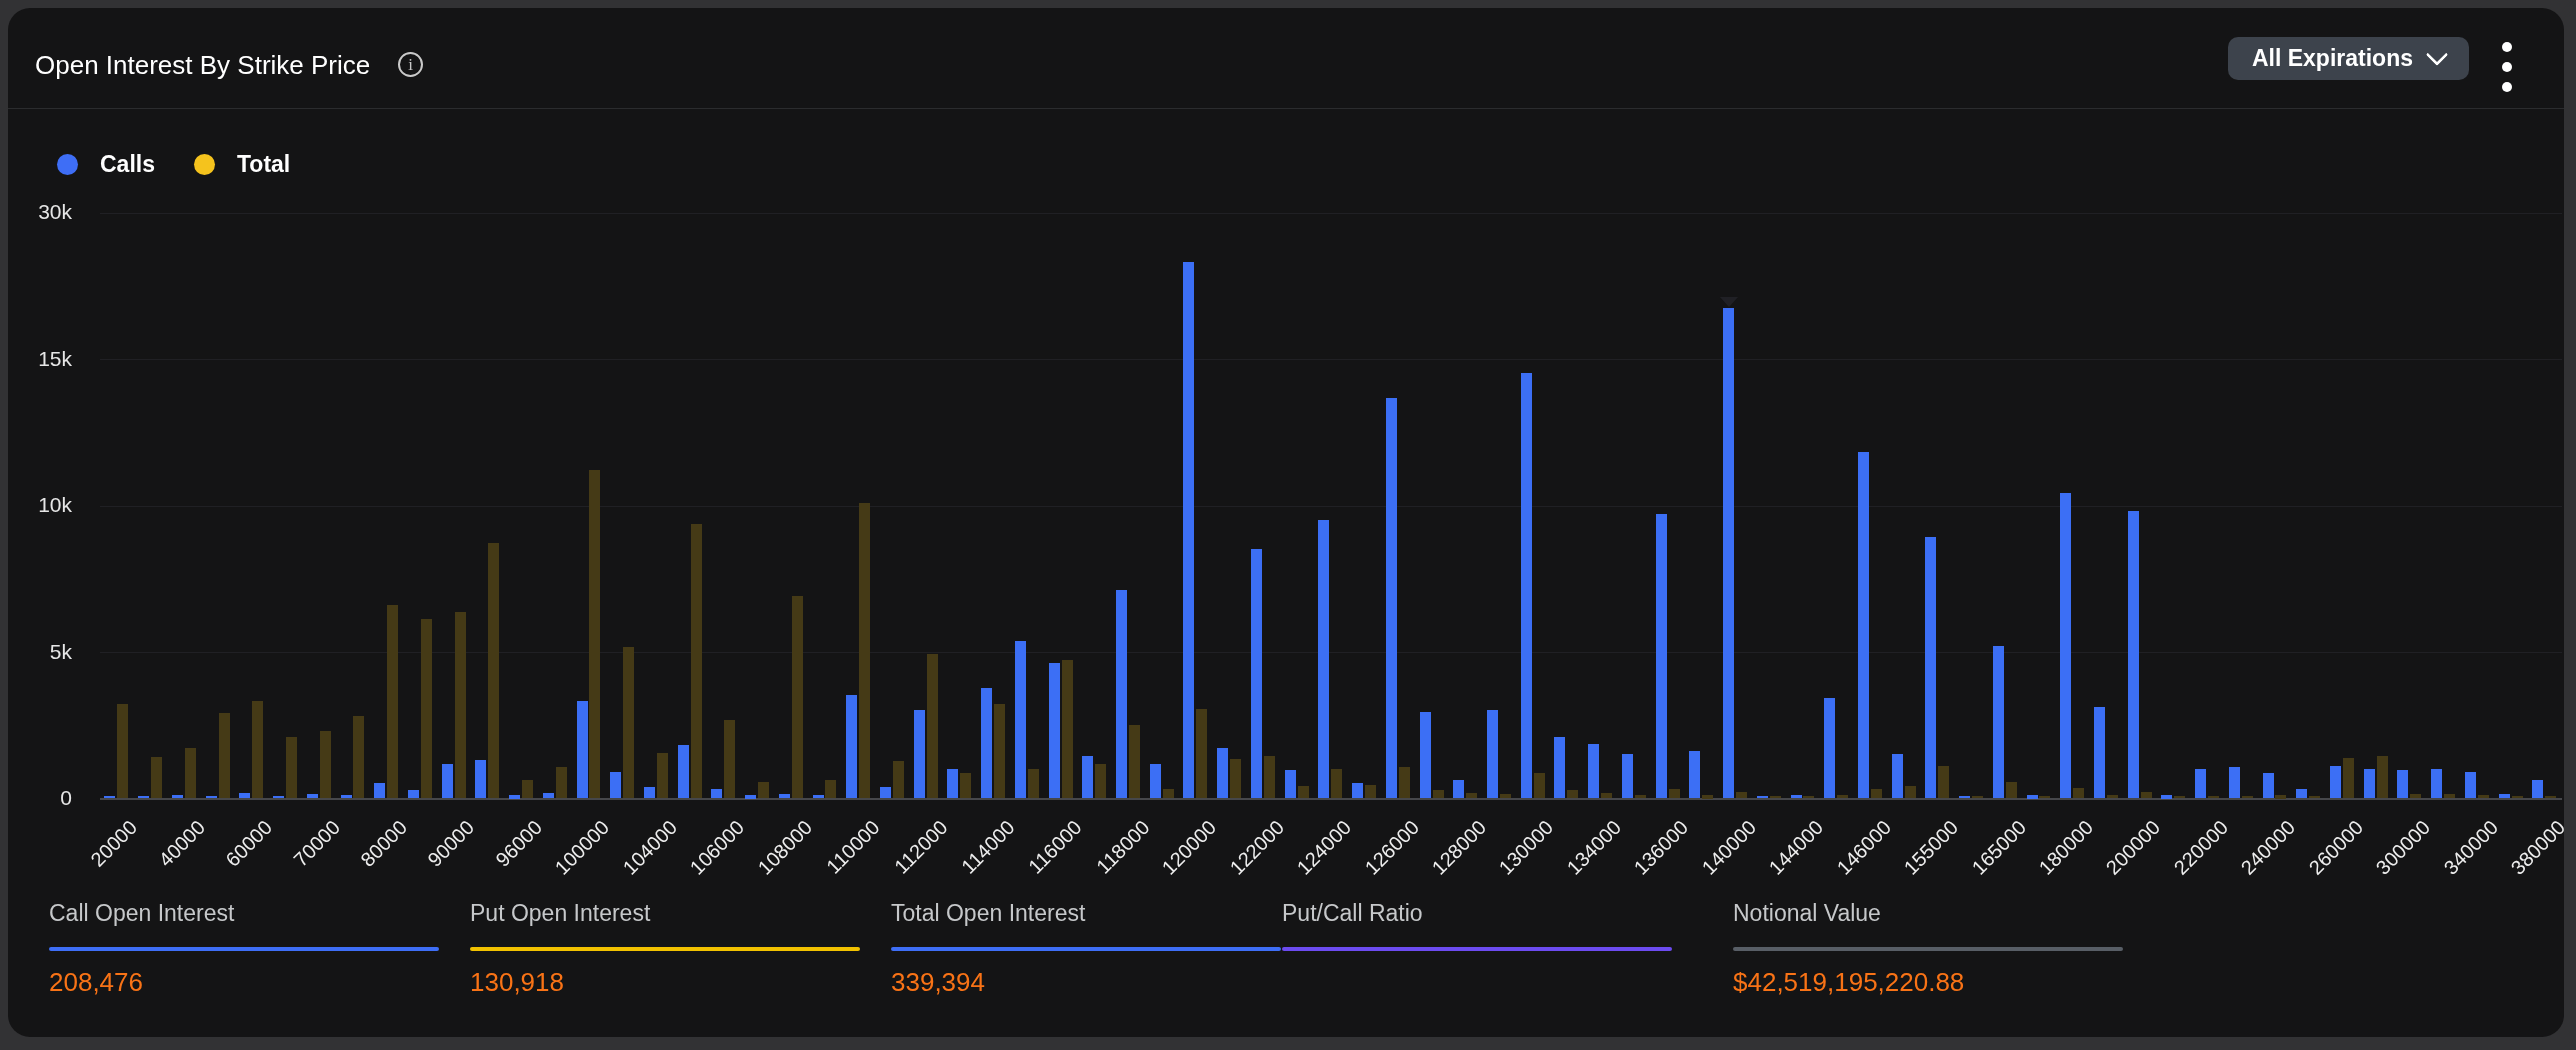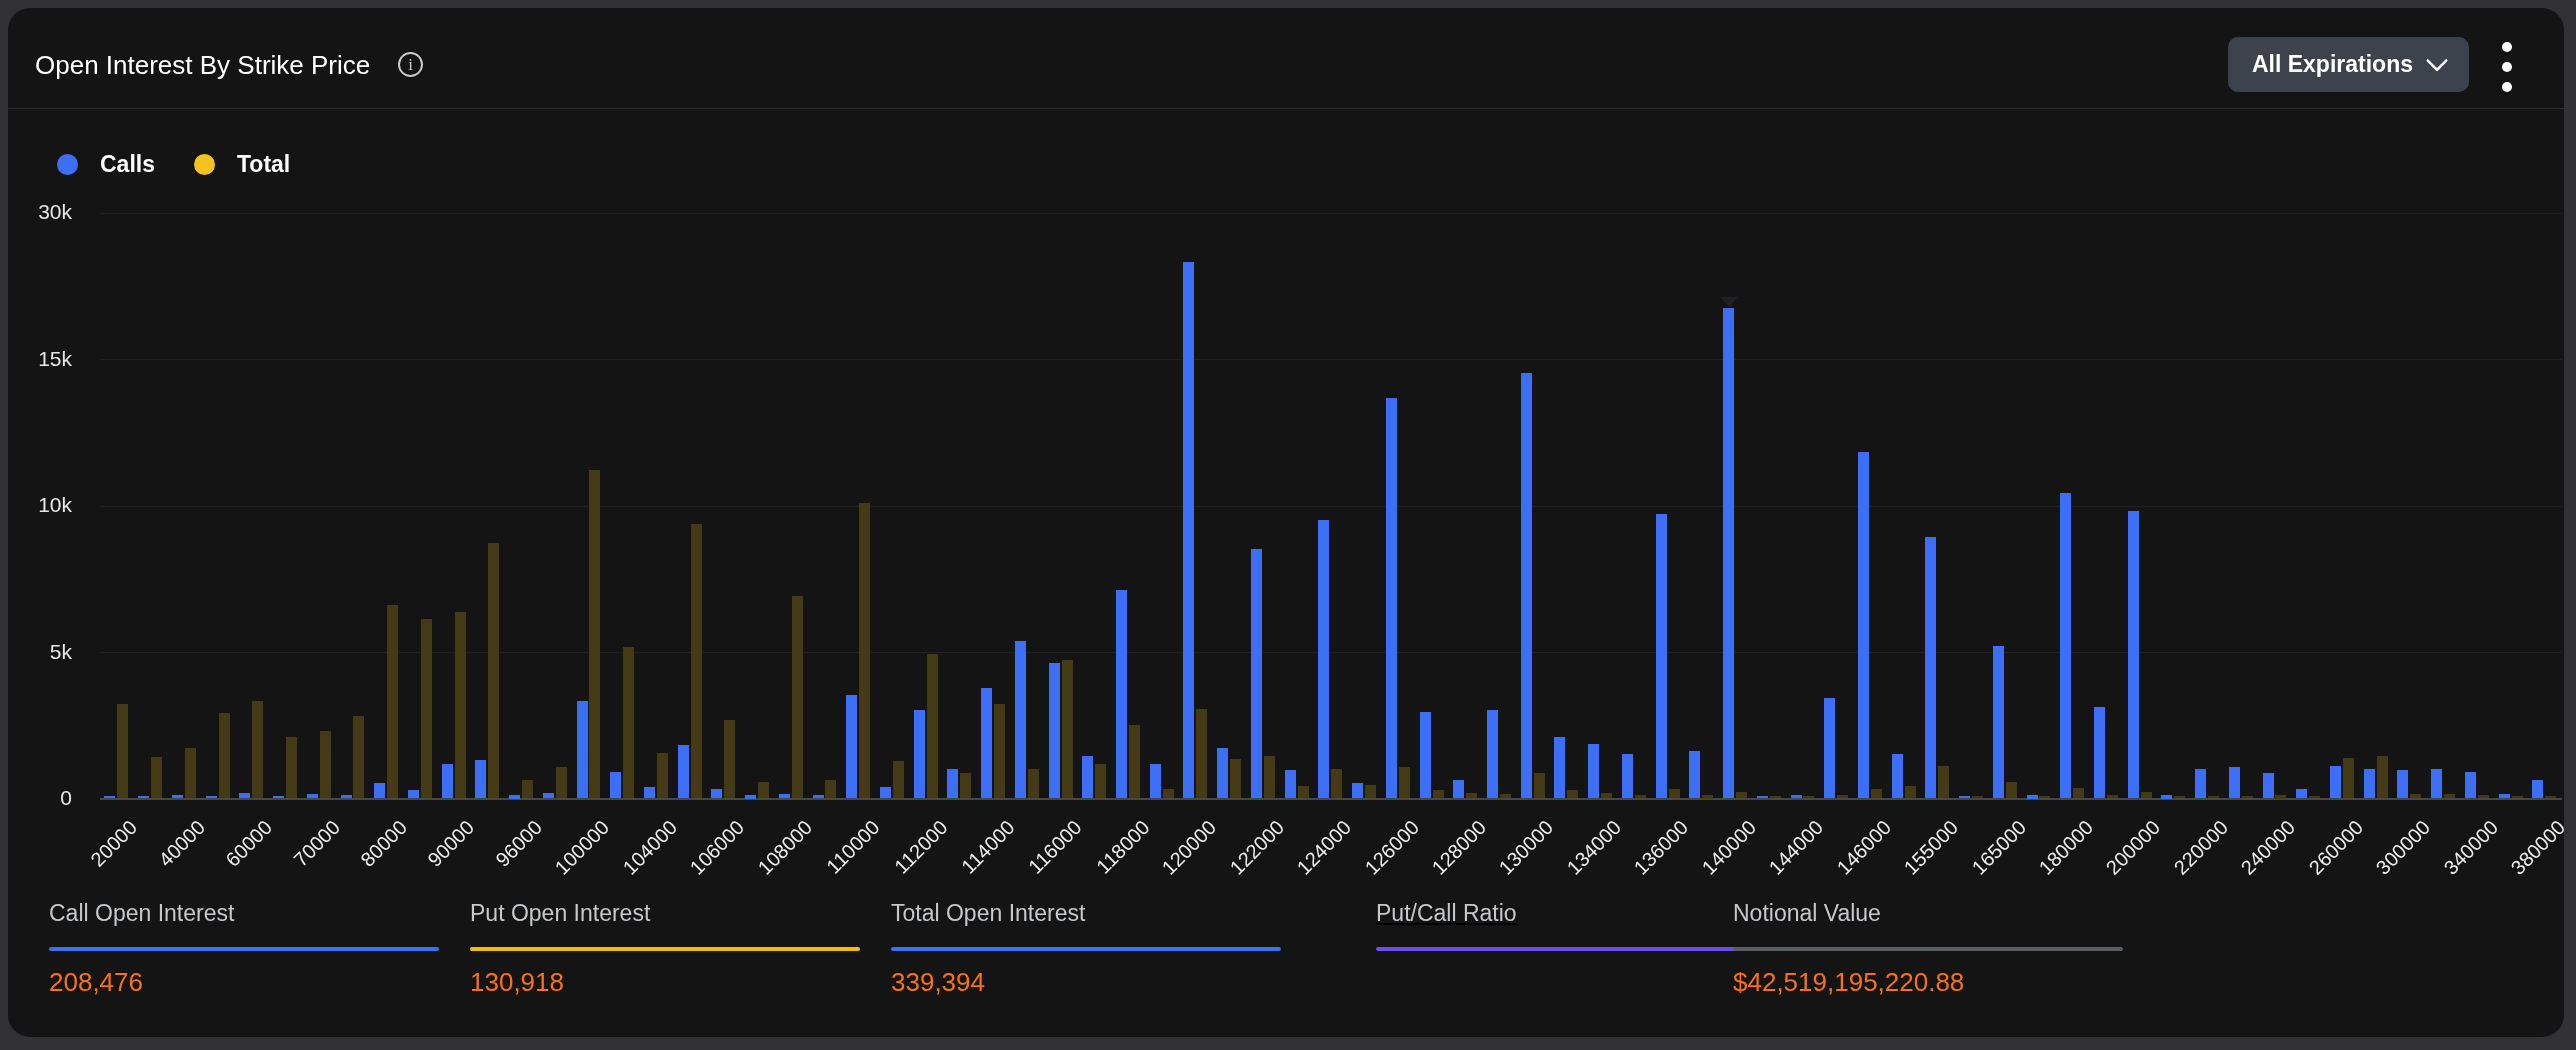--- a/index.html
+++ b/index.html
@@ -7,21 +7,21 @@
               font-family:"Liberation Sans", sans-serif; }
   #card { position:absolute; left:8px; top:8px; width:2556px; height:1029px;
           background:#141415; border-radius:22px; overflow:hidden; }
 
   
   #header { position:absolute; left:0; top:0; width:100%; height:101px; }
   #page-title { position:absolute; left:27px; top:42px; font-size:26px; color:#ffffff; }
   #info-icon { position:absolute; left:390px; top:44px; width:25px; height:25px;
                border:2px solid #c9c9c9; border-radius:50%; color:#c9c9c9;
                font-size:17px; text-align:center; line-height:22px; font-family:"Liberation Serif",serif; }
-  #expirations-btn { position:absolute; right:95px; top:29px; height:55px;
+  #expirations-btn { position:absolute; right:95px; top:29px; height:43px;
                background:#3d434c; border-radius:10px; display:flex; align-items:center;
                padding:0 24px; gap:16px; cursor:pointer; }
   #expirations-btn .lbl { color:#ffffff; font-weight:bold; font-size:23px; }
   .chev { width:16px; height:16px; border-right:3.5px solid #ffffff; border-bottom:3.5px solid #ffffff;
           transform:rotate(45deg) translate(-3px,-3px); border-radius:2px; }
   #kebab { position:absolute; right:42px; top:34px; width:30px; height:50px; cursor:pointer;
            display:flex; flex-direction:column; align-items:center; justify-content:space-between; }
   #kebab i { width:10px; height:10px; background:#ffffff; border-radius:50%; }
   #header-divider { position:absolute; left:0; top:100px; width:100%; height:1px; background:#2b2c2e; }
 
@@ -289,21 +289,21 @@
   <div class="stat" style="left:462px;">
     <div class="s-label">Put Open Interest</div>
     <div class="s-line" style="background: rgb(242, 194, 0);"></div>
     <div class="s-value">130,918</div>
   </div>
   <div class="stat" style="left:883px;">
     <div class="s-label">Total Open Interest</div>
     <div class="s-line" style="background: rgb(62, 110, 246);"></div>
     <div class="s-value">339,394</div>
   </div>
-  <div class="stat" style="left:1368px;text-decoration:underline;">
+  <div class="stat" style="left:1274px;">
     <div class="s-label">Put/Call Ratio</div>
     <div class="s-line" style="background: rgb(108, 75, 240);"></div>
   </div>
   <div class="stat" style="left:1725px;">
     <div class="s-label">Notional Value</div>
     <div class="s-line" style="background: rgb(88, 94, 102);"></div>
     <div class="s-value">$42,519,195,220.88</div>
   </div>
 
 </div>

